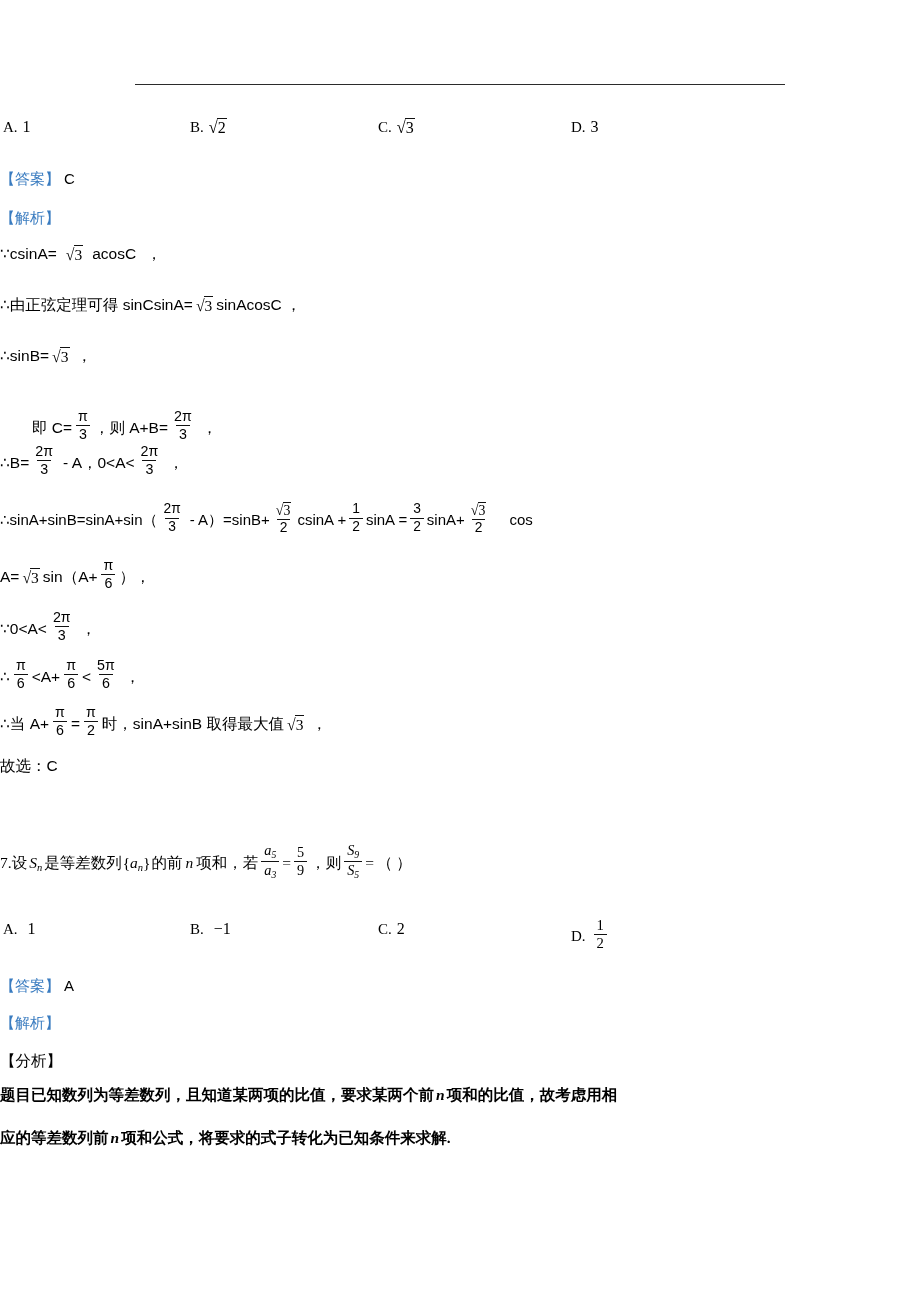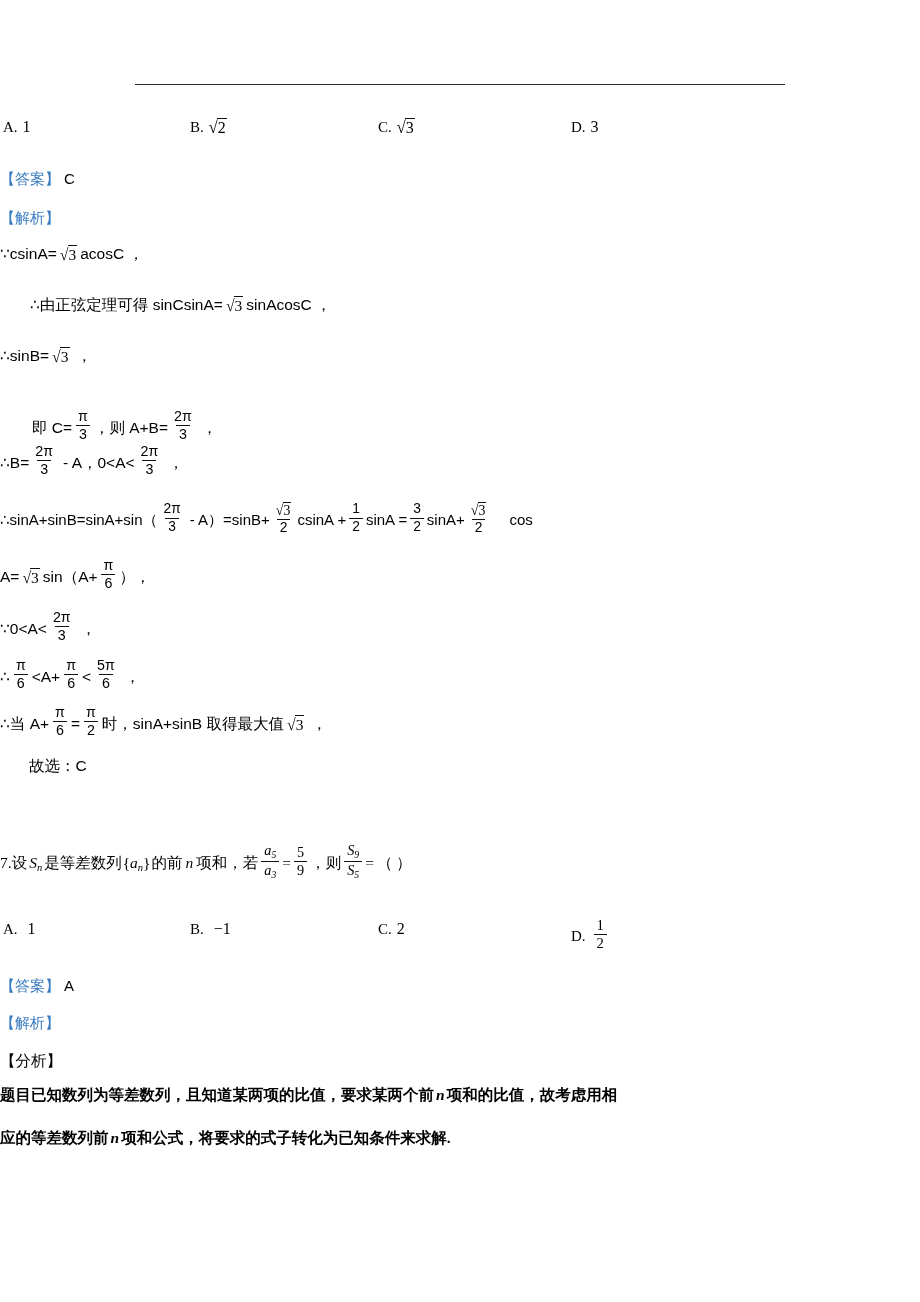--- a/index.html
+++ b/index.html
@@ -189,31 +189,31 @@
   </div>
 
   <div class="tag-line" style="top:170px;">
     <span class="blue">【答案】</span><span class="ans">C</span>
   </div>
 
   <div class="tag-line" style="top:209px;">
     <span class="blue">【解析】</span>
   </div>
 
-  <div class="step" style="top:245px;">
+  <div class="step" style="top:245px;gap:6px;">
     <span>∵csinA=</span>
     <span class="rad" style="margin:0 3px;">
       <span class="sign">√</span>
         <span class="rand">3</span>
     </span>
     <span>acosC</span>
     <span class="comma">，</span>
   </div>
 
-  <div class="step" style="top:296px;padding-left:30px;">
+  <div class="step" style="top:296px;">
     <span>∴由正弦定理可得 sinCsinA=</span>
     <span class="rad" style="margin:0 3px;">
       <span class="sign">√</span>
         <span class="rand">3</span>
     </span>
     <span>sinAcosC</span>
     <span class="comma">，</span>
   </div>
 
   <div class="step" style="top:347px;">
@@ -346,21 +346,21 @@
       <span class="den">2</span>
     </span>
     <span>时，sinA+sinB 取得最大值</span>
     <span class="rad" style="margin:0 3px;">
       <span class="sign">√</span>
         <span class="rand">3</span>
     </span>
     <span class="comma">，</span>
   </div>
 
-  <div class="step serif" style="top:757px;padding-left:29px;">
+  <div class="step serif" style="top:757px;">
     <span>故选：C</span>
   </div>
 
   <div class="qline" style="top:845px;">
     <span>7.</span>
     <span>设</span>
     <span class="mi" style="margin:0 2px;"><span>S</span><span class="sub">n</span></span>
     <span>是等差数列</span>
     <span style="margin:0 1px;"><span>{</span><span class="mi">a</span><span class="sub">n</span><span>}</span></span>
     <span>的前</span>

